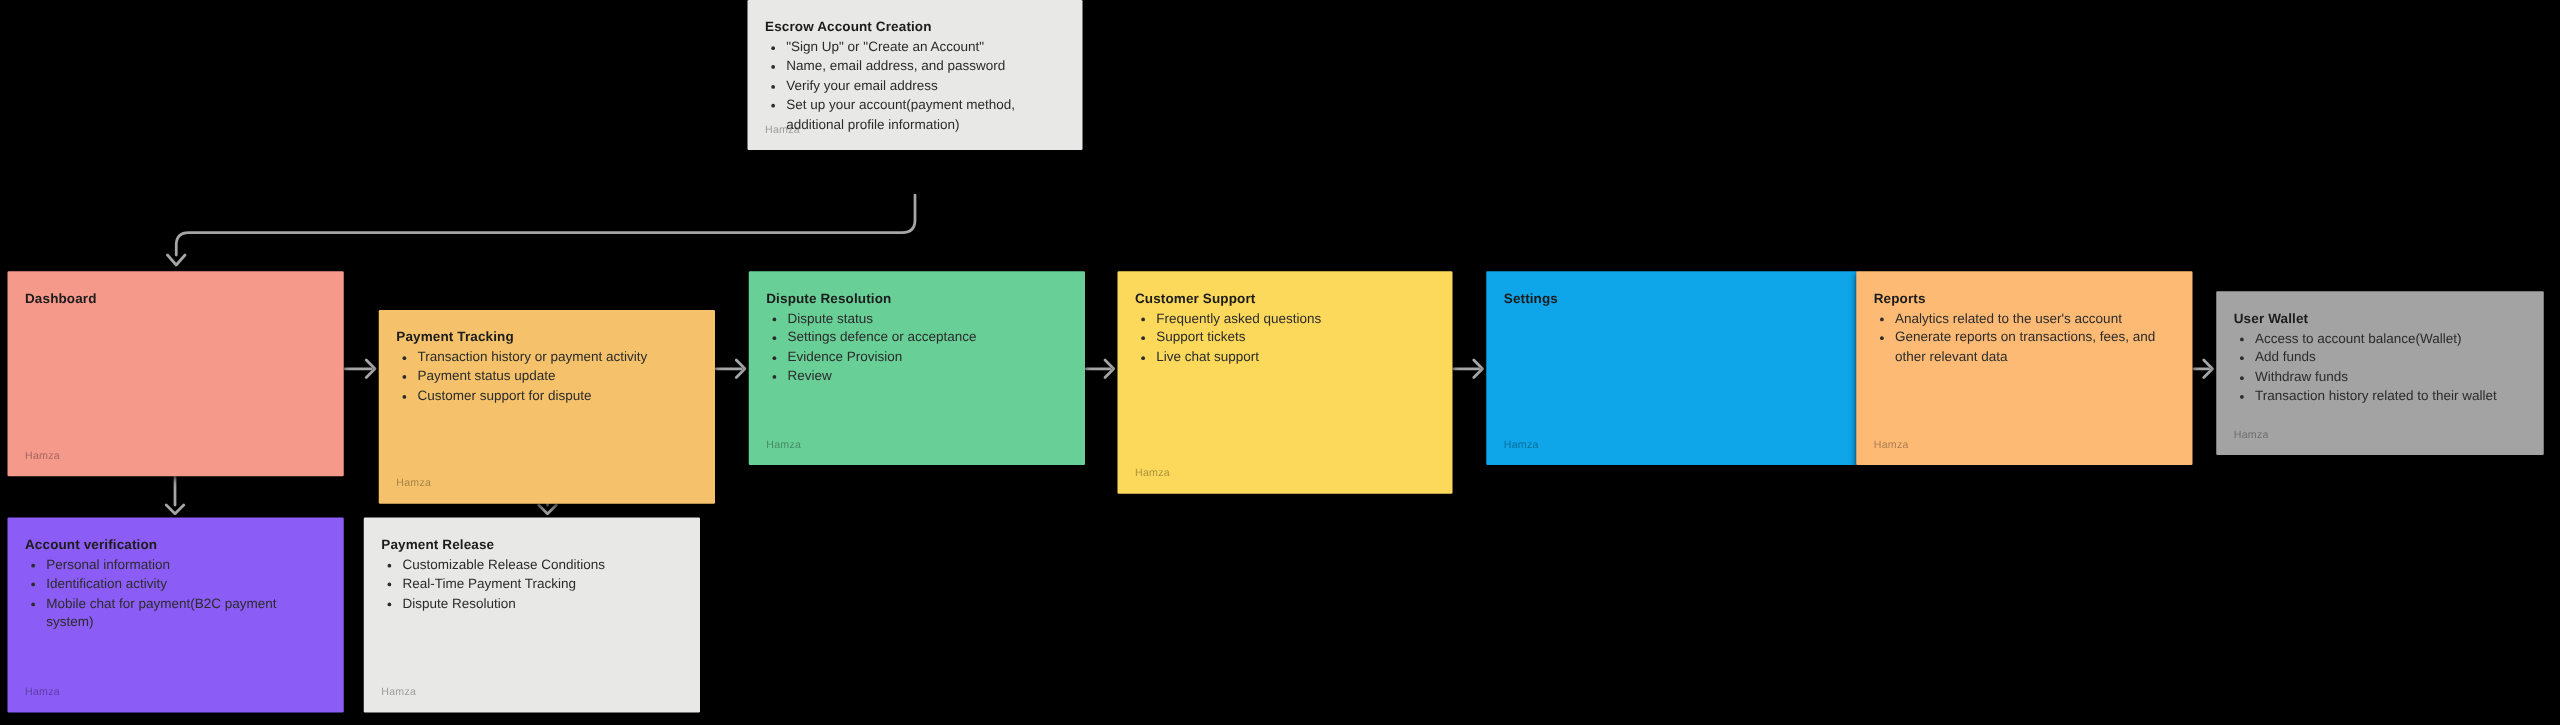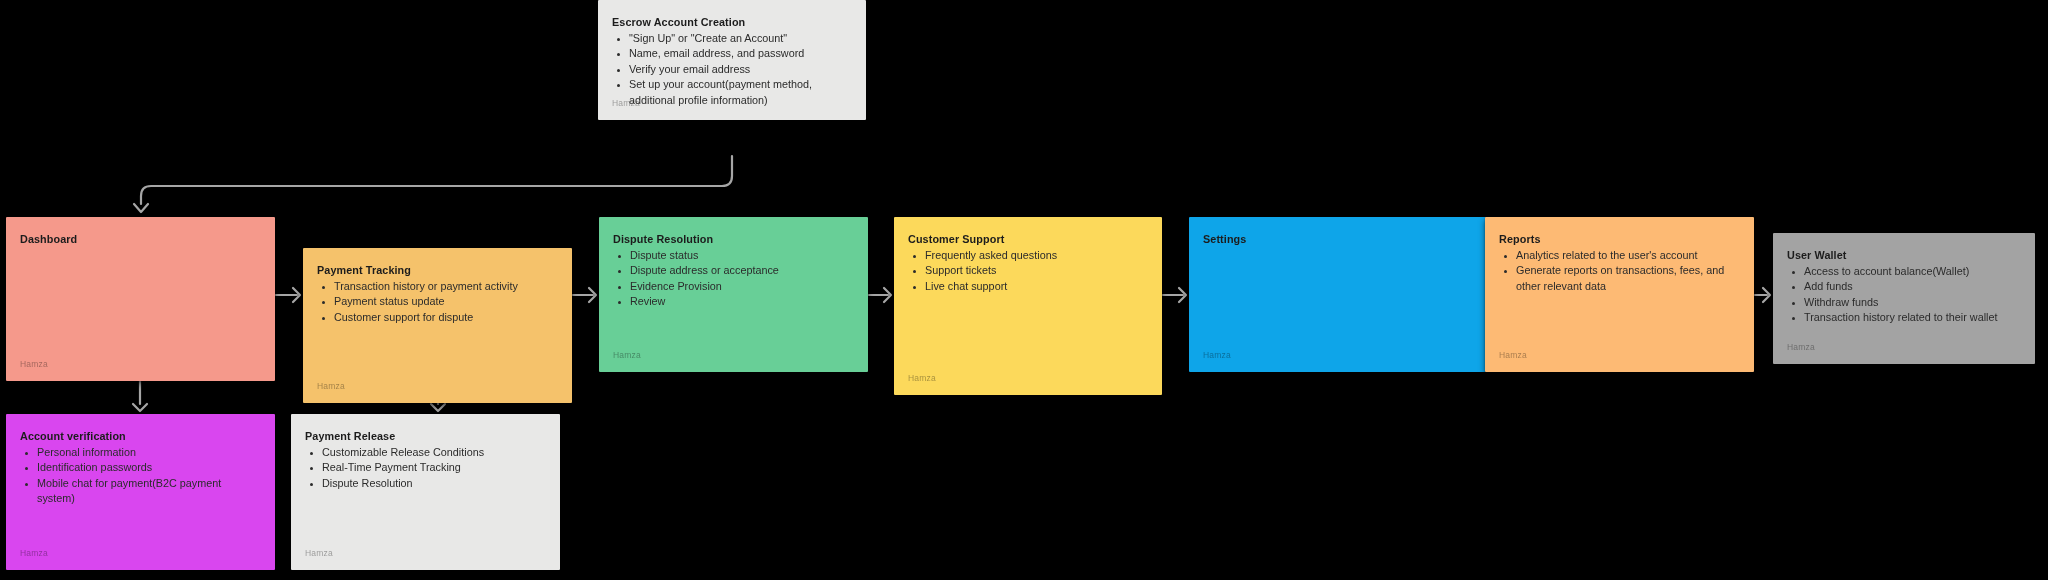--- a/index.html
+++ b/index.html
@@ -141,21 +141,21 @@
         <li>Transaction history or payment activity</li>
         <li>Payment status update</li>
         <li>Customer support for dispute</li>
       </ul>
     <div class="note-author">Hamza</div>
   </div>
     <div class="note" style="left: 599px; top: 217px; width: 269px; height: 155px; background: rgb(104, 207, 151);">
     <div class="note-title">Dispute Resolution</div>
     <ul class="note-bullets">
         <li>Dispute status</li>
-        <li>Dispute address or acceptance</li>
+        <li>Settings defence or acceptance</li>
         <li>Evidence Provision</li>
         <li>Review</li>
       </ul>
     <div class="note-author">Hamza</div>
   </div>
     <div class="note" style="left: 894px; top: 217px; width: 268px; height: 178px; background: rgb(252, 217, 91);">
     <div class="note-title">Customer Support</div>
     <ul class="note-bullets">
         <li>Frequently asked questions</li>
         <li>Support tickets</li>
@@ -178,25 +178,25 @@
     <div class="note" style="left: 1773px; top: 233px; width: 262px; height: 131px; background: #a3a3a3;">
     <div class="note-title">User Wallet</div>
     <ul class="note-bullets">
         <li>Access to account balance(Wallet)</li>
         <li>Add funds</li>
         <li>Withdraw funds</li>
         <li>Transaction history related to their wallet</li>
       </ul>
     <div class="note-author">Hamza</div>
   </div>
-    <div class="note" style="left: 6px; top: 414px; width: 269px; height: 156px; background: #d946ef;">
+    <div class="note" style="left: 6px; top: 414px; width: 269px; height: 156px; background: #8b5cf6;">
     <div class="note-title">Account verification</div>
     <ul class="note-bullets">
         <li>Personal information</li>
-        <li>Identification passwords</li>
+        <li>Identification activity</li>
         <li>Mobile chat for payment(B2C payment system)</li>
       </ul>
     <div class="note-author">Hamza</div>
   </div>
     <div class="note" style="left: 291px; top: 414px; width: 269px; height: 156px; background: rgb(232, 232, 231);">
     <div class="note-title">Payment Release</div>
     <ul class="note-bullets">
         <li>Customizable Release Conditions</li>
         <li>Real-Time Payment Tracking</li>
         <li>Dispute Resolution</li>

